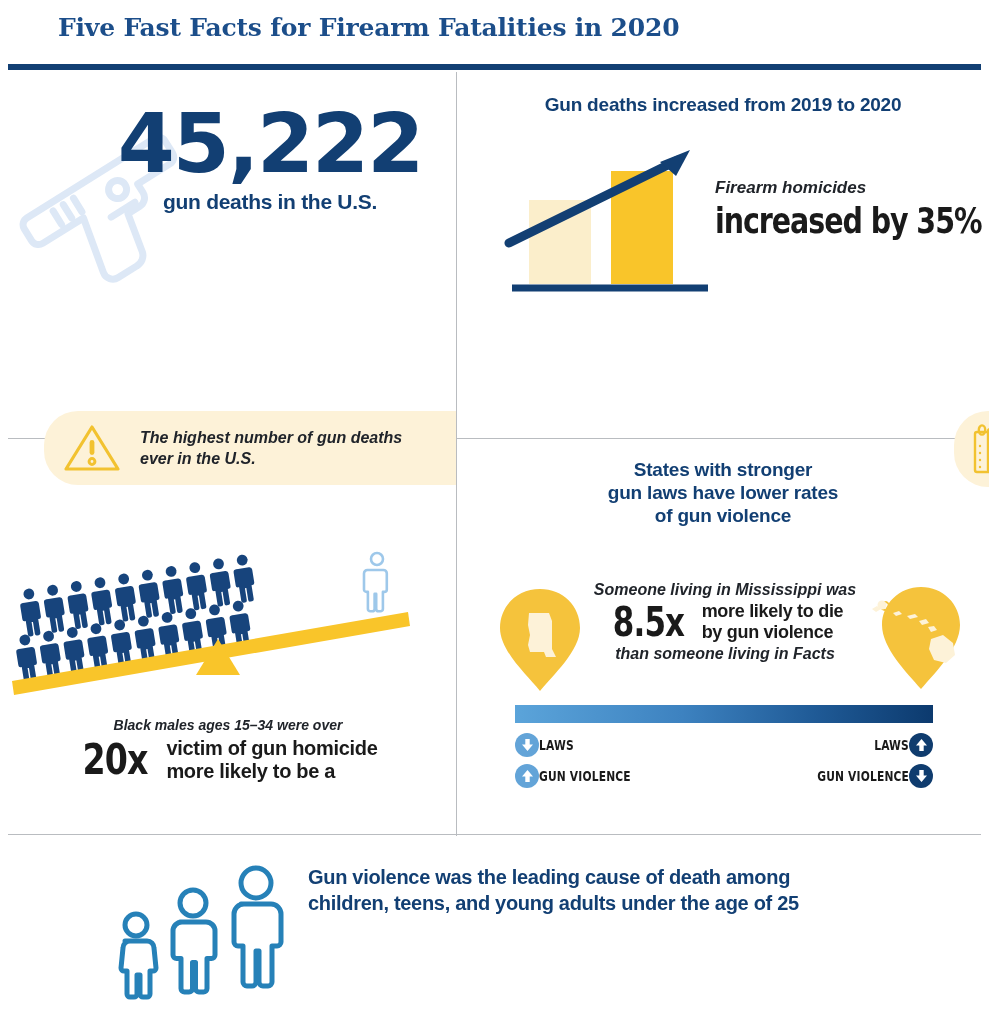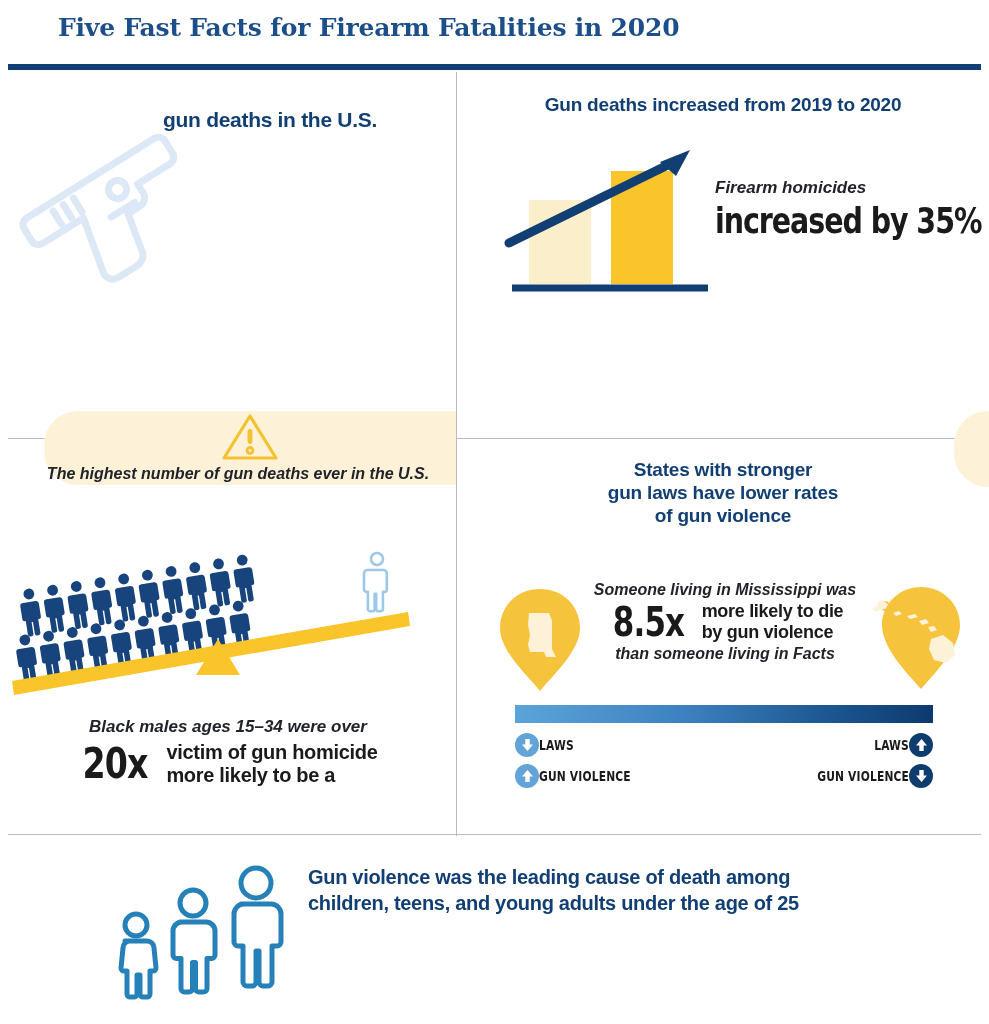--- a/index.html
+++ b/index.html
@@ -102,21 +102,21 @@
   .q1-sub{
     font-size:21px; font-weight:700; color:var(--navy); margin-top:6px; letter-spacing:-0.3px;
   }
 
   
   .callout{
     position:absolute;
     background:var(--cream);
     border-top-left-radius:34px;
     border-bottom-left-radius:34px;
-    display:flex; align-items:center;flex-direction:column;
+    display:flex; align-items:center;
   }
   .callout .ic{flex:0 0 auto; display:flex; align-items:center; justify-content:center;}
   .callout .txt{
     font-style:italic; font-weight:600; font-size:16px; line-height:1.32; color:#20242a;
   }
   .co-tl{left:44px; top:341px; width:412px; height:74px;}
   .co-tr{left:497px; top:341px; width:492px; height:76px;}
 
   
   .barchart{position:absolute; left:43px; top:72px; width:220px; height:160px;}
@@ -126,21 +126,21 @@
   }
   .q2-big{
     font-family:"DejaVu Sans Condensed","DejaVu Sans", sans-serif;
     font-weight:700; font-size:36px; color:var(--ink); letter-spacing:-1.2px;
     transform:scaleX(0.88); transform-origin:left center; white-space:nowrap;
   }
 
   
   .seesaw{position:absolute; left:4px; top:88px; width:420px; height:180px;}
   .q3-stat{position:absolute; left:0; top:278px; width:456px; text-align:center;}
-  .q3-ital{font-style:italic; font-weight:600; font-size:17px; color:#20242a;}
+  .q3-ital{font-style:italic; font-weight:600; font-size:14px; color:#20242a;}
   .q3-row{display:flex; align-items:center; justify-content:center; gap:14px; margin:4px 0 4px 0;}
   .q3-x{
     font-family:"DejaVu Sans Condensed","DejaVu Sans", sans-serif;
     font-weight:700; font-size:42px; color:var(--ink); letter-spacing:-1px; line-height:1;
     transform:scaleX(0.88);
   }
   .q3-bold{font-weight:700; font-size:20px; line-height:1.17; text-align:left; color:var(--ink); letter-spacing:-0.3px;}
   .q3-ital2{font-style:italic; font-weight:600; font-size:17px; color:#20242a; margin-top:6px;}
 
   
@@ -208,20 +208,21 @@
           <path d="M14 62 h150 a8 8 0 0 1 8 8 v14 a8 8 0 0 1 -8 8 h-38 v10 a10 10 0 0 1 -10 10 h-14 l-8 40 a12 12 0 0 1 -12 9 h-22 a10 10 0 0 1 -10 -12 l12 -57 h-48 a8 8 0 0 1 -8 -8 v-14 a8 8 0 0 1 8 -8 z"></path>
           <line x1="40" y1="70" x2="40" y2="86"></line>
           <line x1="52" y1="70" x2="52" y2="86"></line>
           <line x1="64" y1="70" x2="64" y2="86"></line>
           <circle cx="106" cy="86" r="9"></circle>
           <path d="M86 106 h28"></path>
         </g>
       </svg>
 
       <div class="q1-stack">
+        <div class="q1-big">45,222</div>
         <div class="q1-sub">gun deaths in the U.S.</div>
       </div>
 
       <div class="callout co-tl">
         <div class="ic" style="width:96px;">
           <svg width="58" height="52" viewBox="0 0 58 52">
             <path d="M29 5 L55 47 H3 Z" fill="none" stroke="#f2c230" stroke-width="3.2" stroke-linejoin="round"></path>
             <rect x="26.6" y="18" width="4.8" height="15" rx="2.4" fill="#f2c230"></rect>
             <circle cx="29" cy="39.5" r="2.9" fill="none" stroke="#f2c230" stroke-width="3"></circle>
           </svg>

